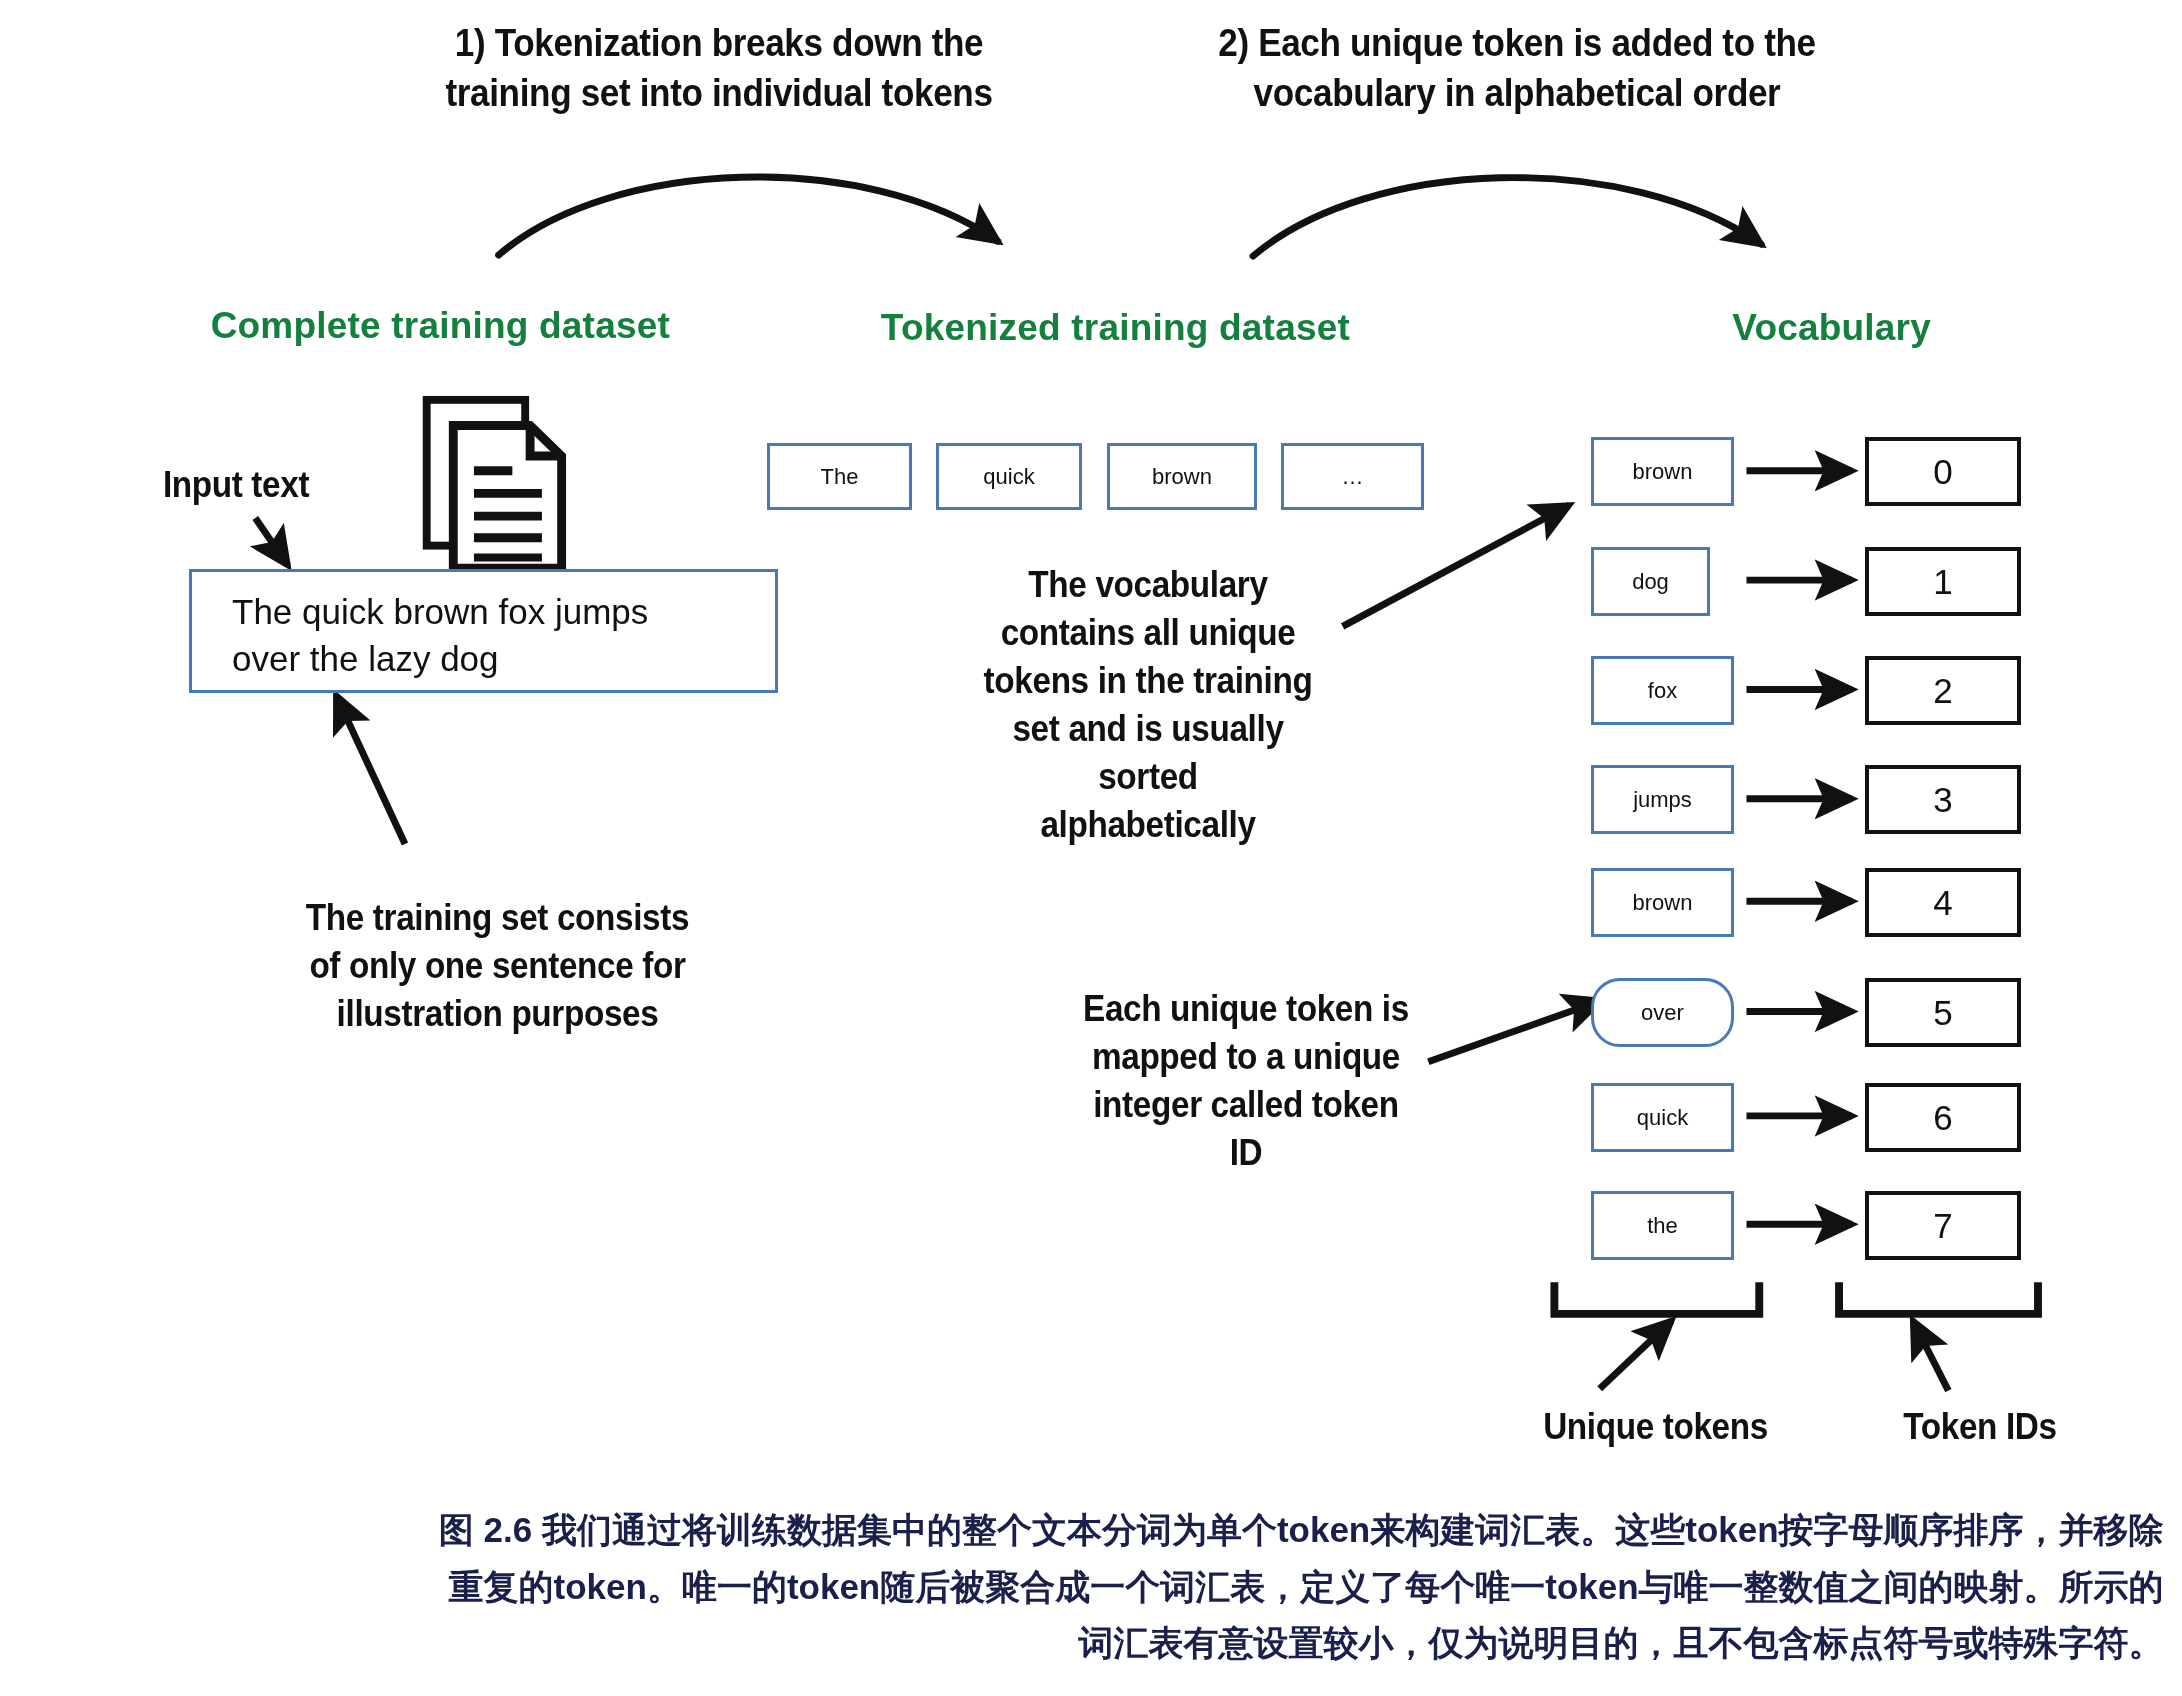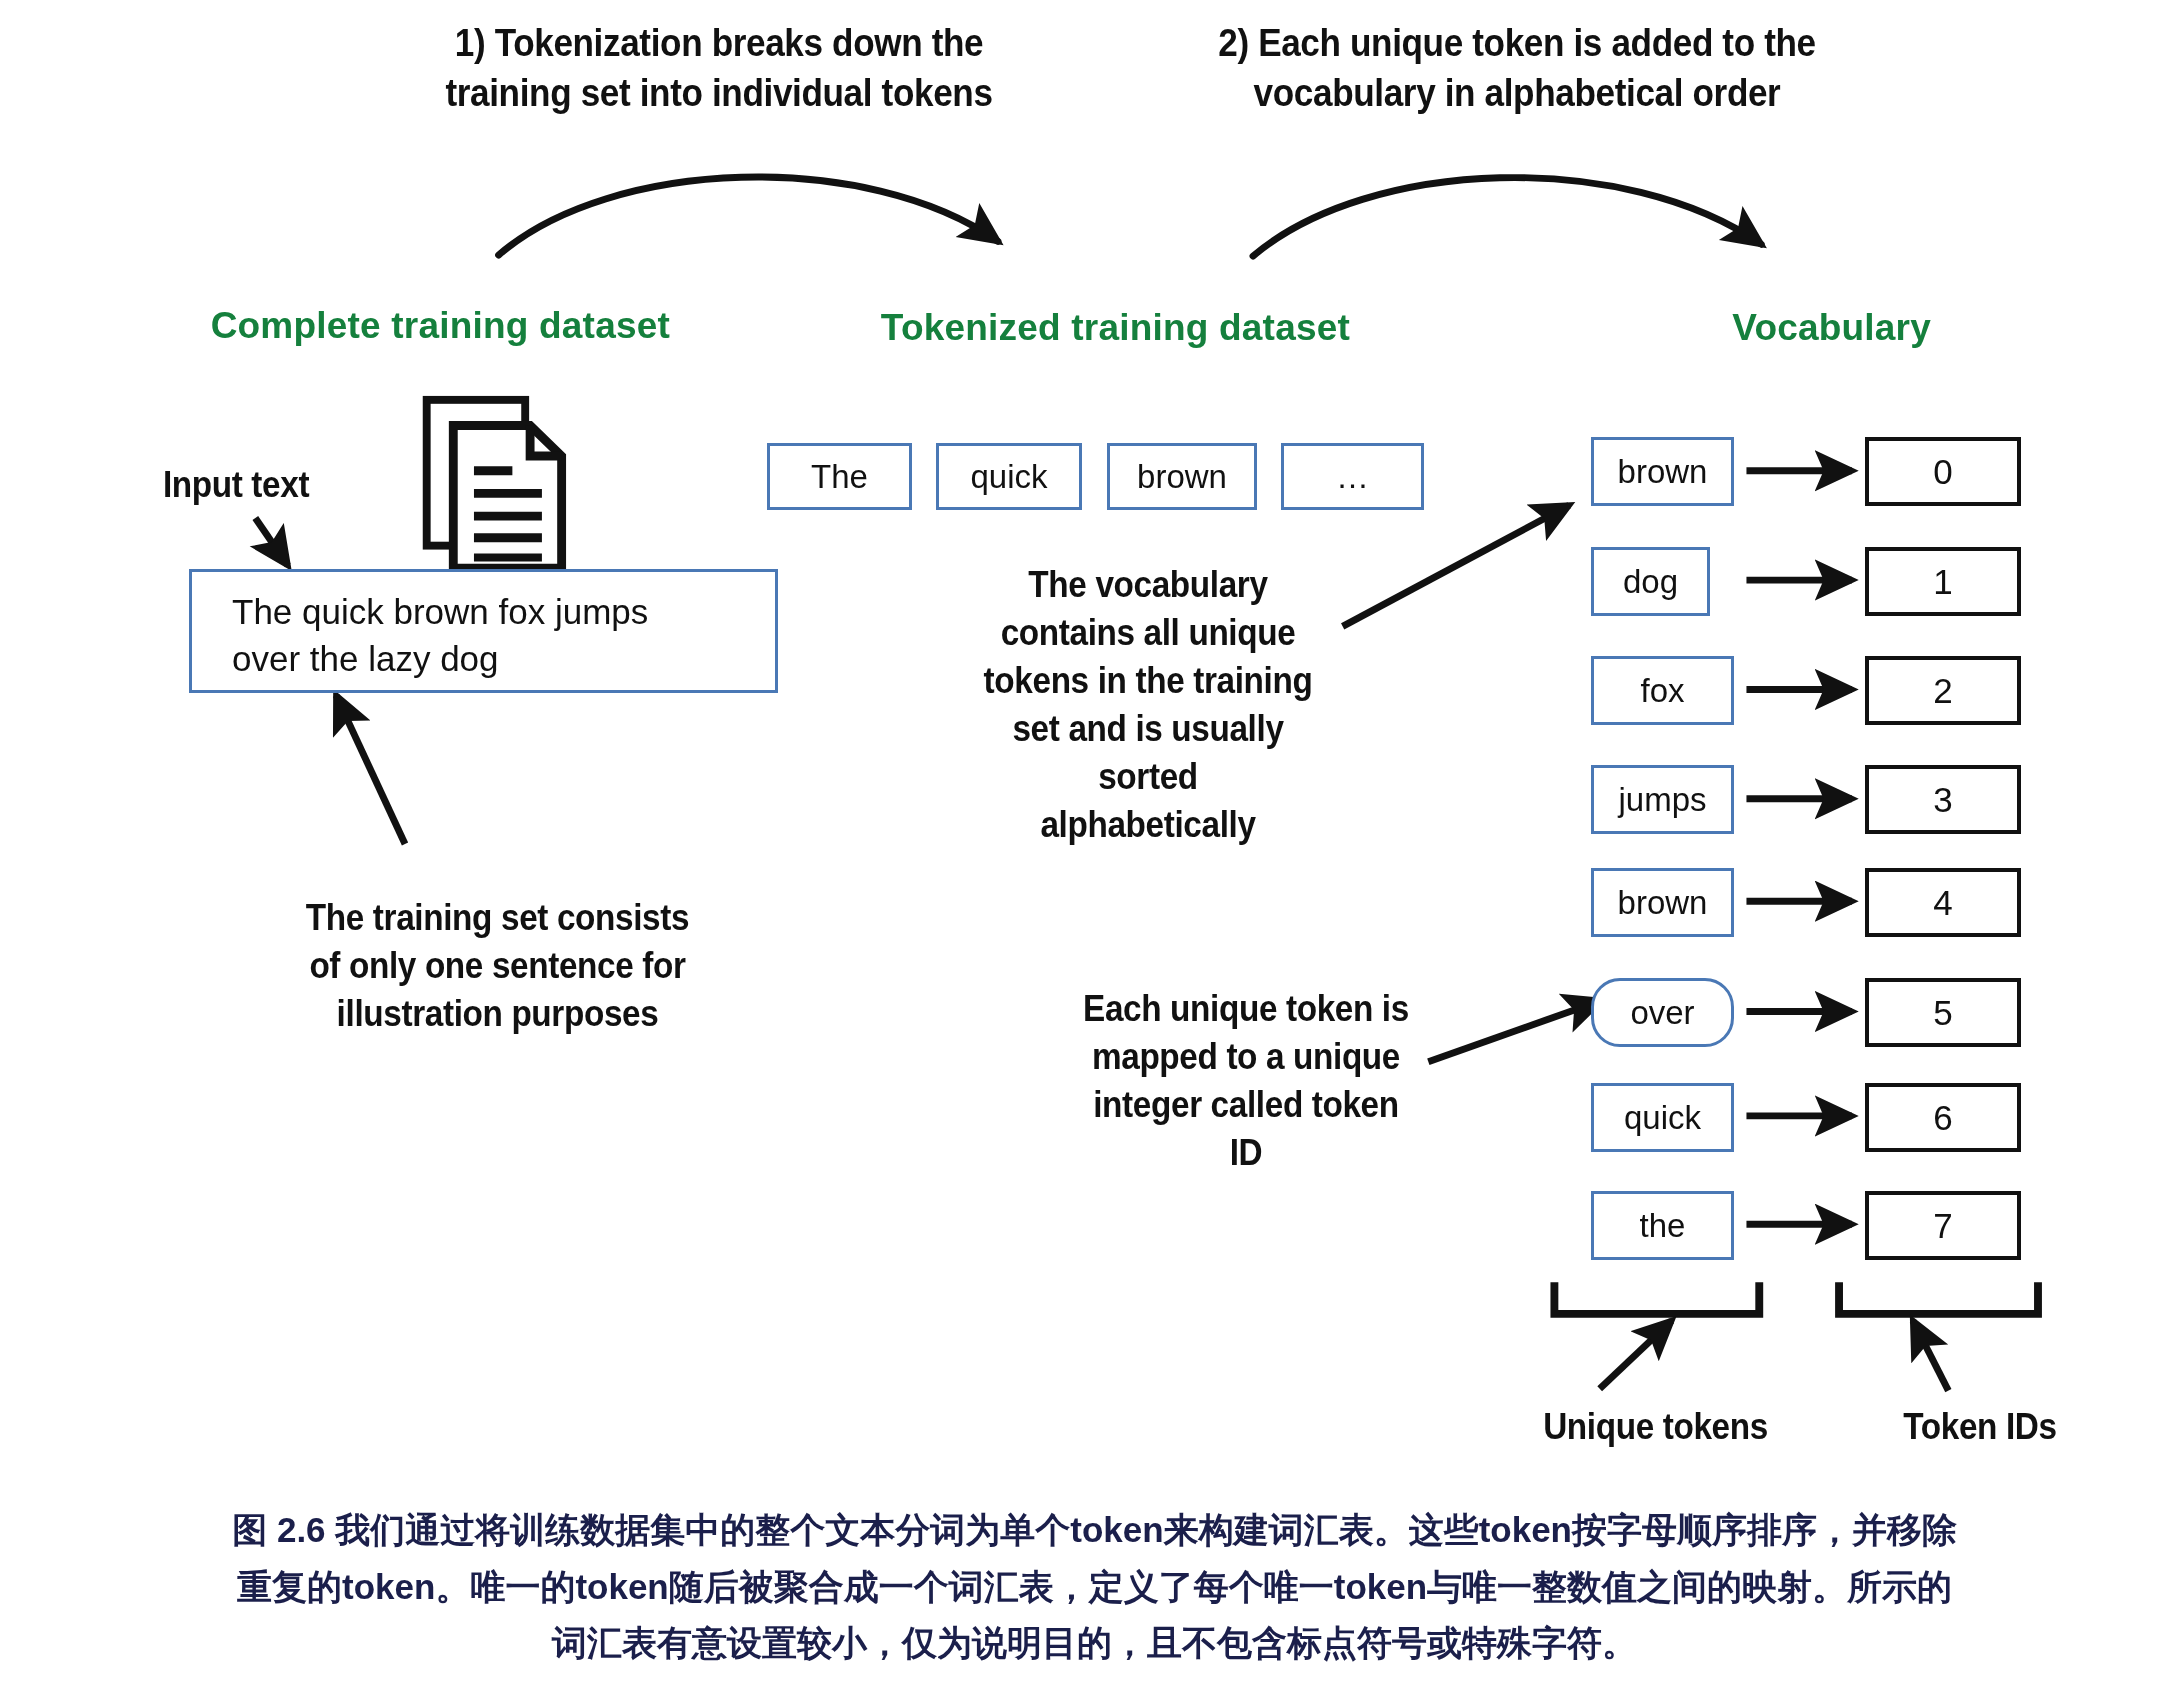--- a/index.html
+++ b/index.html
@@ -49,21 +49,21 @@
   
   .blue-box {
     box-sizing: border-box;
     border: 3px solid #4A78B5;
     background: #ffffff;
     display: flex;
     align-items: center;
     justify-content: center;
     font-family: "Liberation Sans", sans-serif;
     color: #111111;
-    font-size: 33px;
+    font-size: 22px;
   }
   .black-box {
     box-sizing: border-box;
     border: 4.9px solid #111111;
     background: #ffffff;
     display: flex;
     align-items: center;
     justify-content: center;
     font-family: "Liberation Sans", sans-serif;
     color: #111111;
@@ -86,21 +86,21 @@
     position: absolute;
     left: 25.6px;
     top: 1502px;
     width: 2138px;
     font-family: "Liberation Sans", sans-serif;
     font-size: 35px;
     font-weight: bold;
     line-height: 1.62;
     color: #1b1f4b;
     letter-spacing: 0px;
-    text-align: center;
+    text-align: right;
   }
 
   svg.overlay {
     position: absolute;
     left: 0; top: 0;
     width: 2183px;
     height: 1696px;
     pointer-events: none;
   }
 </style>

